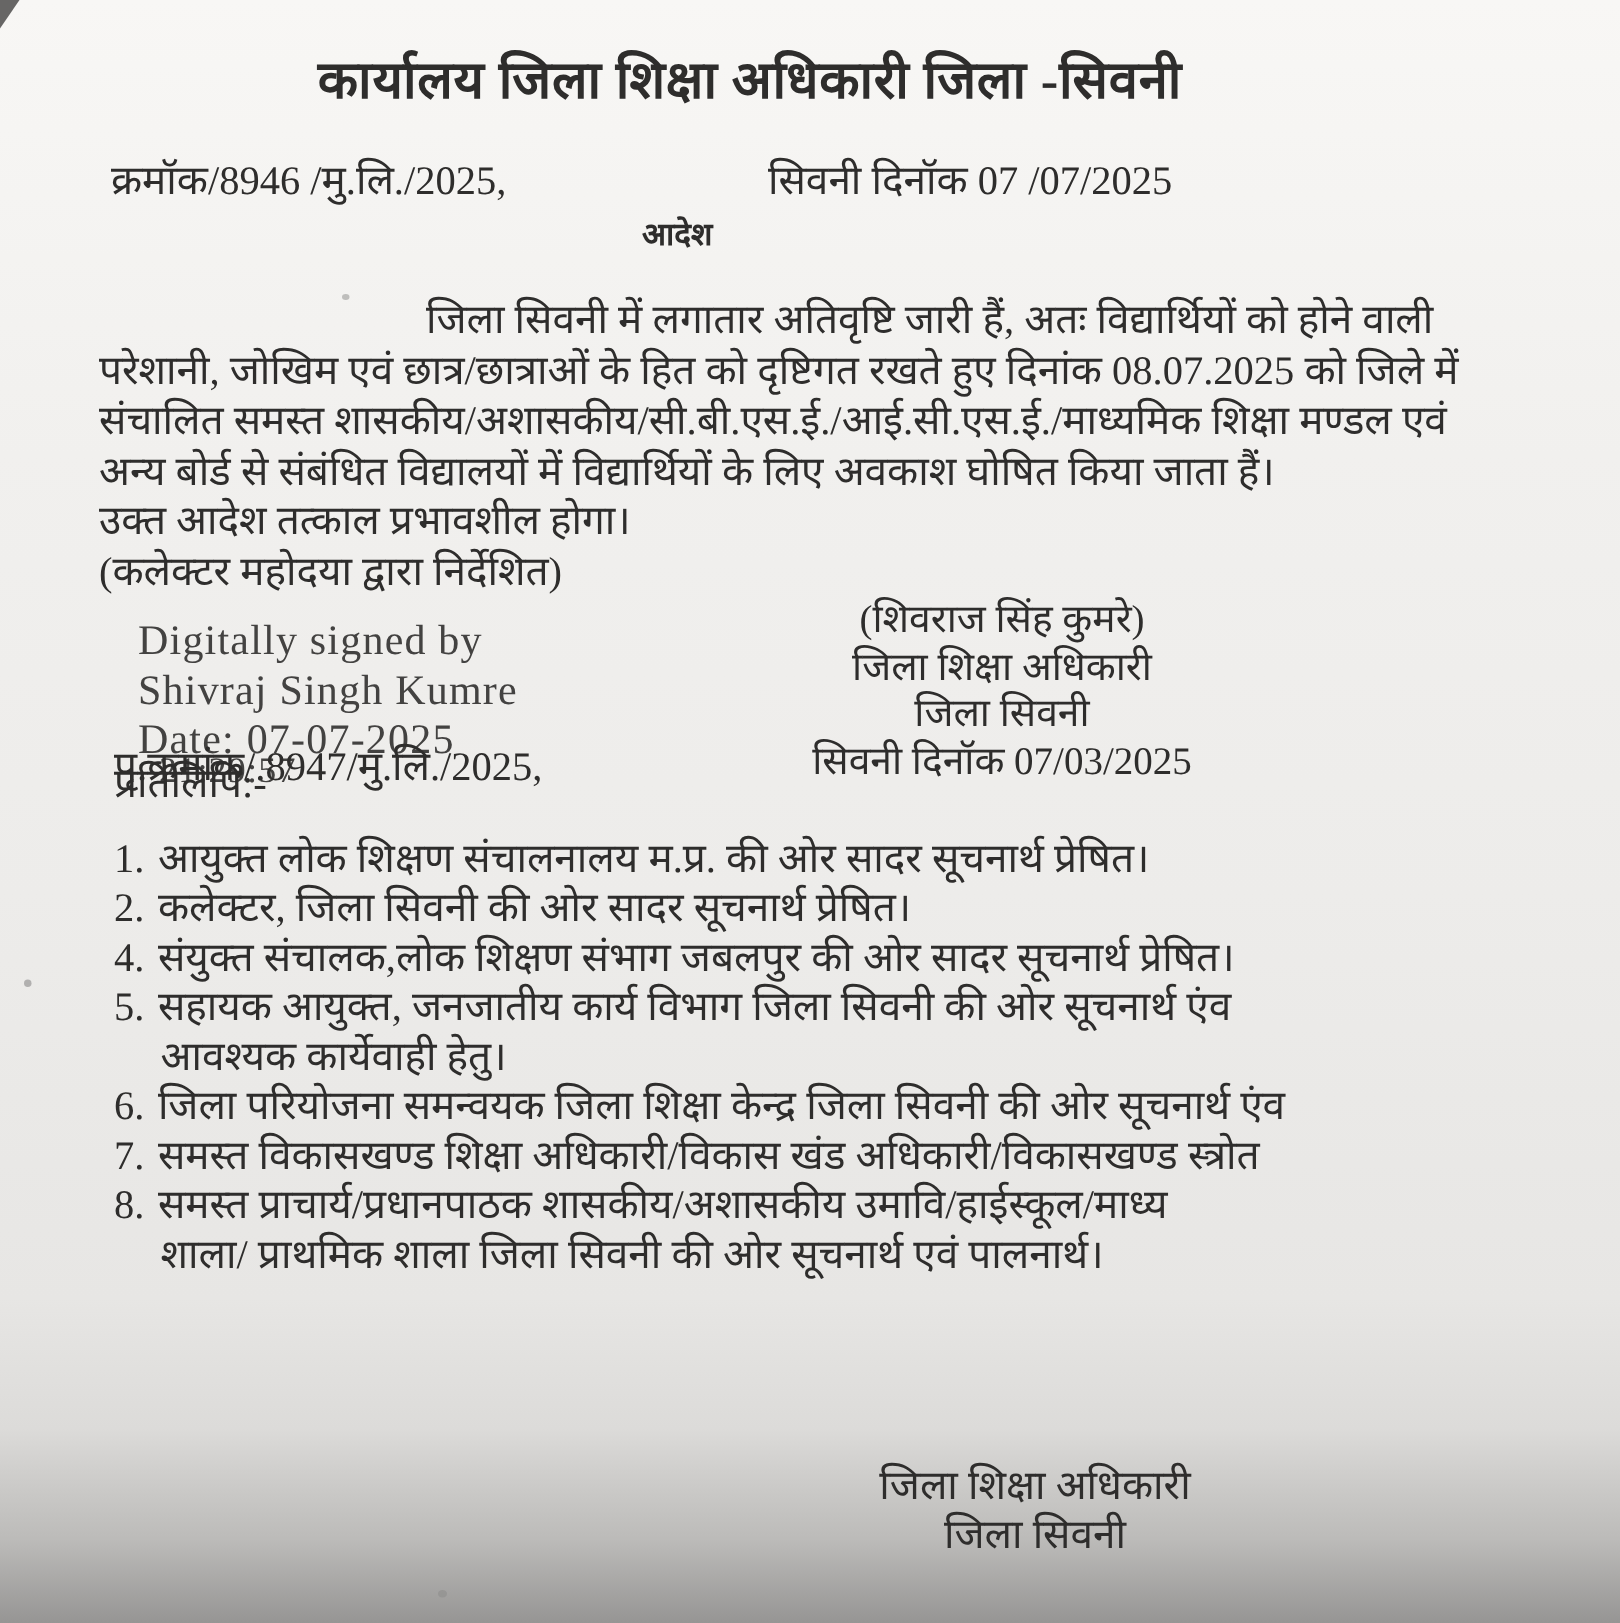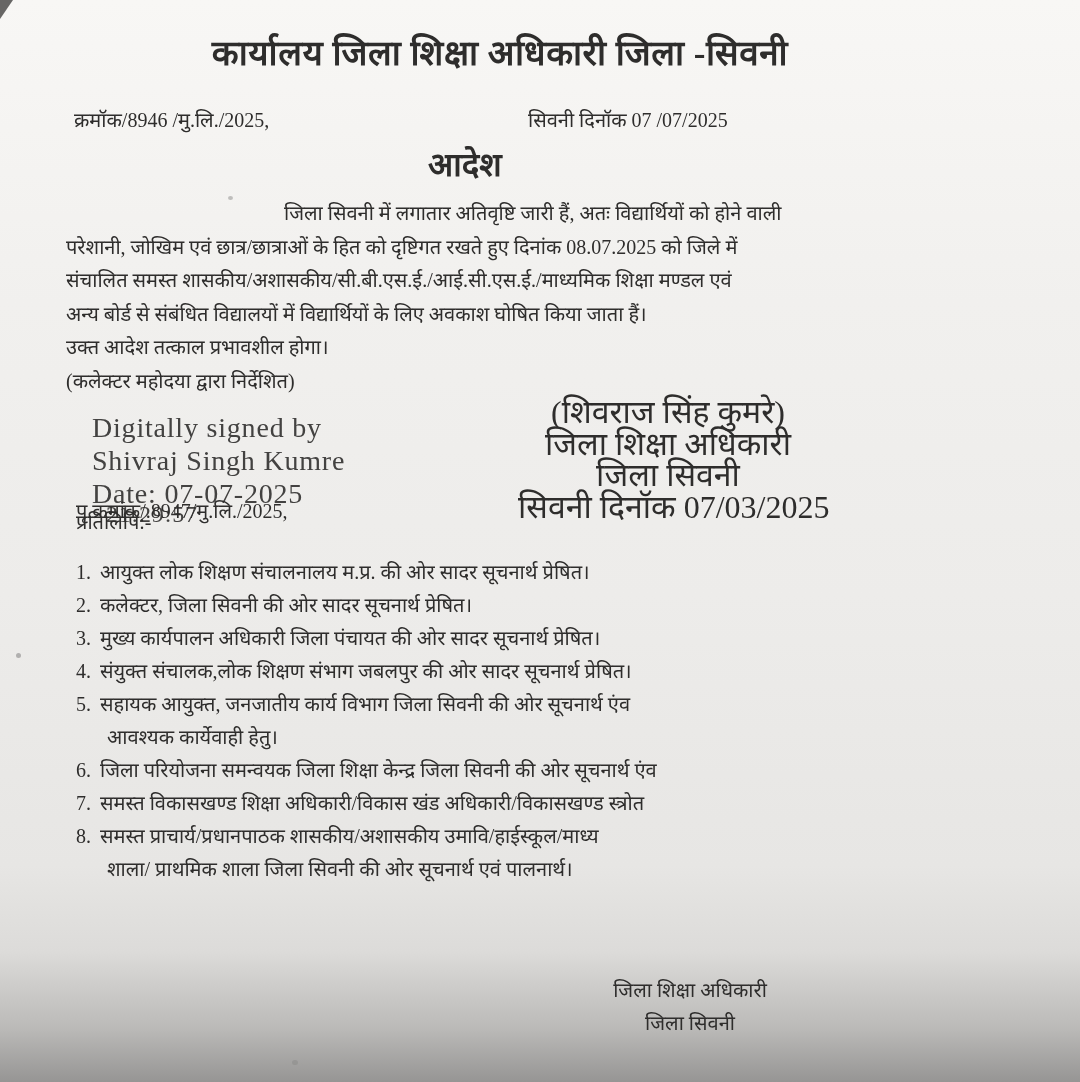--- a/index.html
+++ b/index.html
@@ -13,49 +13,49 @@
       #f1f0ee 28%,
       #edecea 55%,
       #e7e6e4 80%,
       #dcdbd9 88%,
       #bbbab8 95%,
       #969594 100%);
     font-family:Liberation Serif, serif;
     color:#2e2d2c;
   }
   .abs { position:absolute; white-space:nowrap; }
-  .hindi { font-size:20px; line-height:33.5px; }
+  .hindi { font-size:27px; line-height:33.5px; }
   .title {
     top:28px; left:0; width:1000px;
     text-align:center;
     font-size:35px; font-weight:700;
     letter-spacing:0.5px;
   }
   .refline  { top:104px; left:74px;  }
-  .pdate    { top:104px; left:528px; }
-  .order-heading { top:141px; left:428px; font-size:33px; font-weight:700; }
+  .pdate    { top:104px; left:512px; }
+  .order-heading { top:141px; left:428px; font-size:21px; font-weight:700; }
 
   .para { top:197px; left:66px; }
   .para .pline { white-space:nowrap; }
   .para .indent { padding-left:218px; }
 
   .digital-sig {
     top:411px; left:92px;
     font-size:28px; line-height:33px;
     color:#434241; letter-spacing:0.8px;
   }
   .digital-time {
     top:501px; left:106px;
     font-size:24px;
     color:#434241; letter-spacing:0.8px;
   }
   .officer-block {
     top:397px; left:518px; width:300px;
     text-align:center;
-    font-size:32px; line-height:31.5px;
+    font-size:26px; line-height:31.5px;
   }
   .copy-ref  { top:495px; left:76px; }
   .copy-head { top:506px; left:76px; }
 
   .copy-list { top:556px; left:76px; }
   .copy-list .li { white-space:nowrap; line-height:33px; }
   .copy-list .num { display:inline-block; margin-right:9px; }
   .copy-list .cont { padding-left:31px; }
 
   .footer-block {
@@ -114,21 +114,20 @@
     <div>जिला सिवनी</div>
     <div>सिवनी दिनॉक 07/03/2025</div>
   </div>
 
   <div class="abs hindi copy-ref">पृ.क्रमांक/.8947/मु.लि./2025,</div>
   <div class="abs hindi copy-head">प्रतिलिपि:-</div>
 
   <div class="abs hindi copy-list">
     <div class="li"><span class="num">1.</span><span>आयुक्त लोक शिक्षण संचालनालय म.प्र. की ओर सादर सूचनार्थ प्रेषित।</span></div>
     <div class="li"><span class="num">2.</span><span>कलेक्टर, जिला सिवनी की ओर सादर सूचनार्थ प्रेषित।</span></div>
-    <div class="li"><span class="num">3.</span><span>मुख्य कार्यपालन अधिकारी जिला पंचायत की ओर सादर सूचनार्थ प्रेषित।</span></div>
     <div class="li"><span class="num">4.</span><span>संयुक्त संचालक,लोक शिक्षण संभाग जबलपुर की ओर सादर सूचनार्थ प्रेषित।</span></div>
     <div class="li"><span class="num">5.</span><span>सहायक आयुक्त, जनजातीय कार्य विभाग जिला सिवनी की ओर सूचनार्थ एंव</span></div>
     <div class="li cont">आवश्यक कार्येवाही हेतु।</div>
     <div class="li"><span class="num">6.</span><span>जिला परियोजना समन्वयक जिला शिक्षा केन्द्र जिला सिवनी की ओर सूचनार्थ एंव</span></div>
     <div class="li"><span class="num">7.</span><span>समस्त विकासखण्ड शिक्षा अधिकारी/विकास खंड अधिकारी/विकासखण्ड स्त्रोत</span></div>
     <div class="li"><span class="num">8.</span><span>समस्त प्राचार्य/प्रधानपाठक शासकीय/अशासकीय उमावि/हाईस्कूल/माध्य</span></div>
     <div class="li cont">शाला/ प्राथमिक शाला जिला सिवनी की ओर सूचनार्थ एवं पालनार्थ।</div>
   </div>
 
   <div class="abs hindi footer-block">

